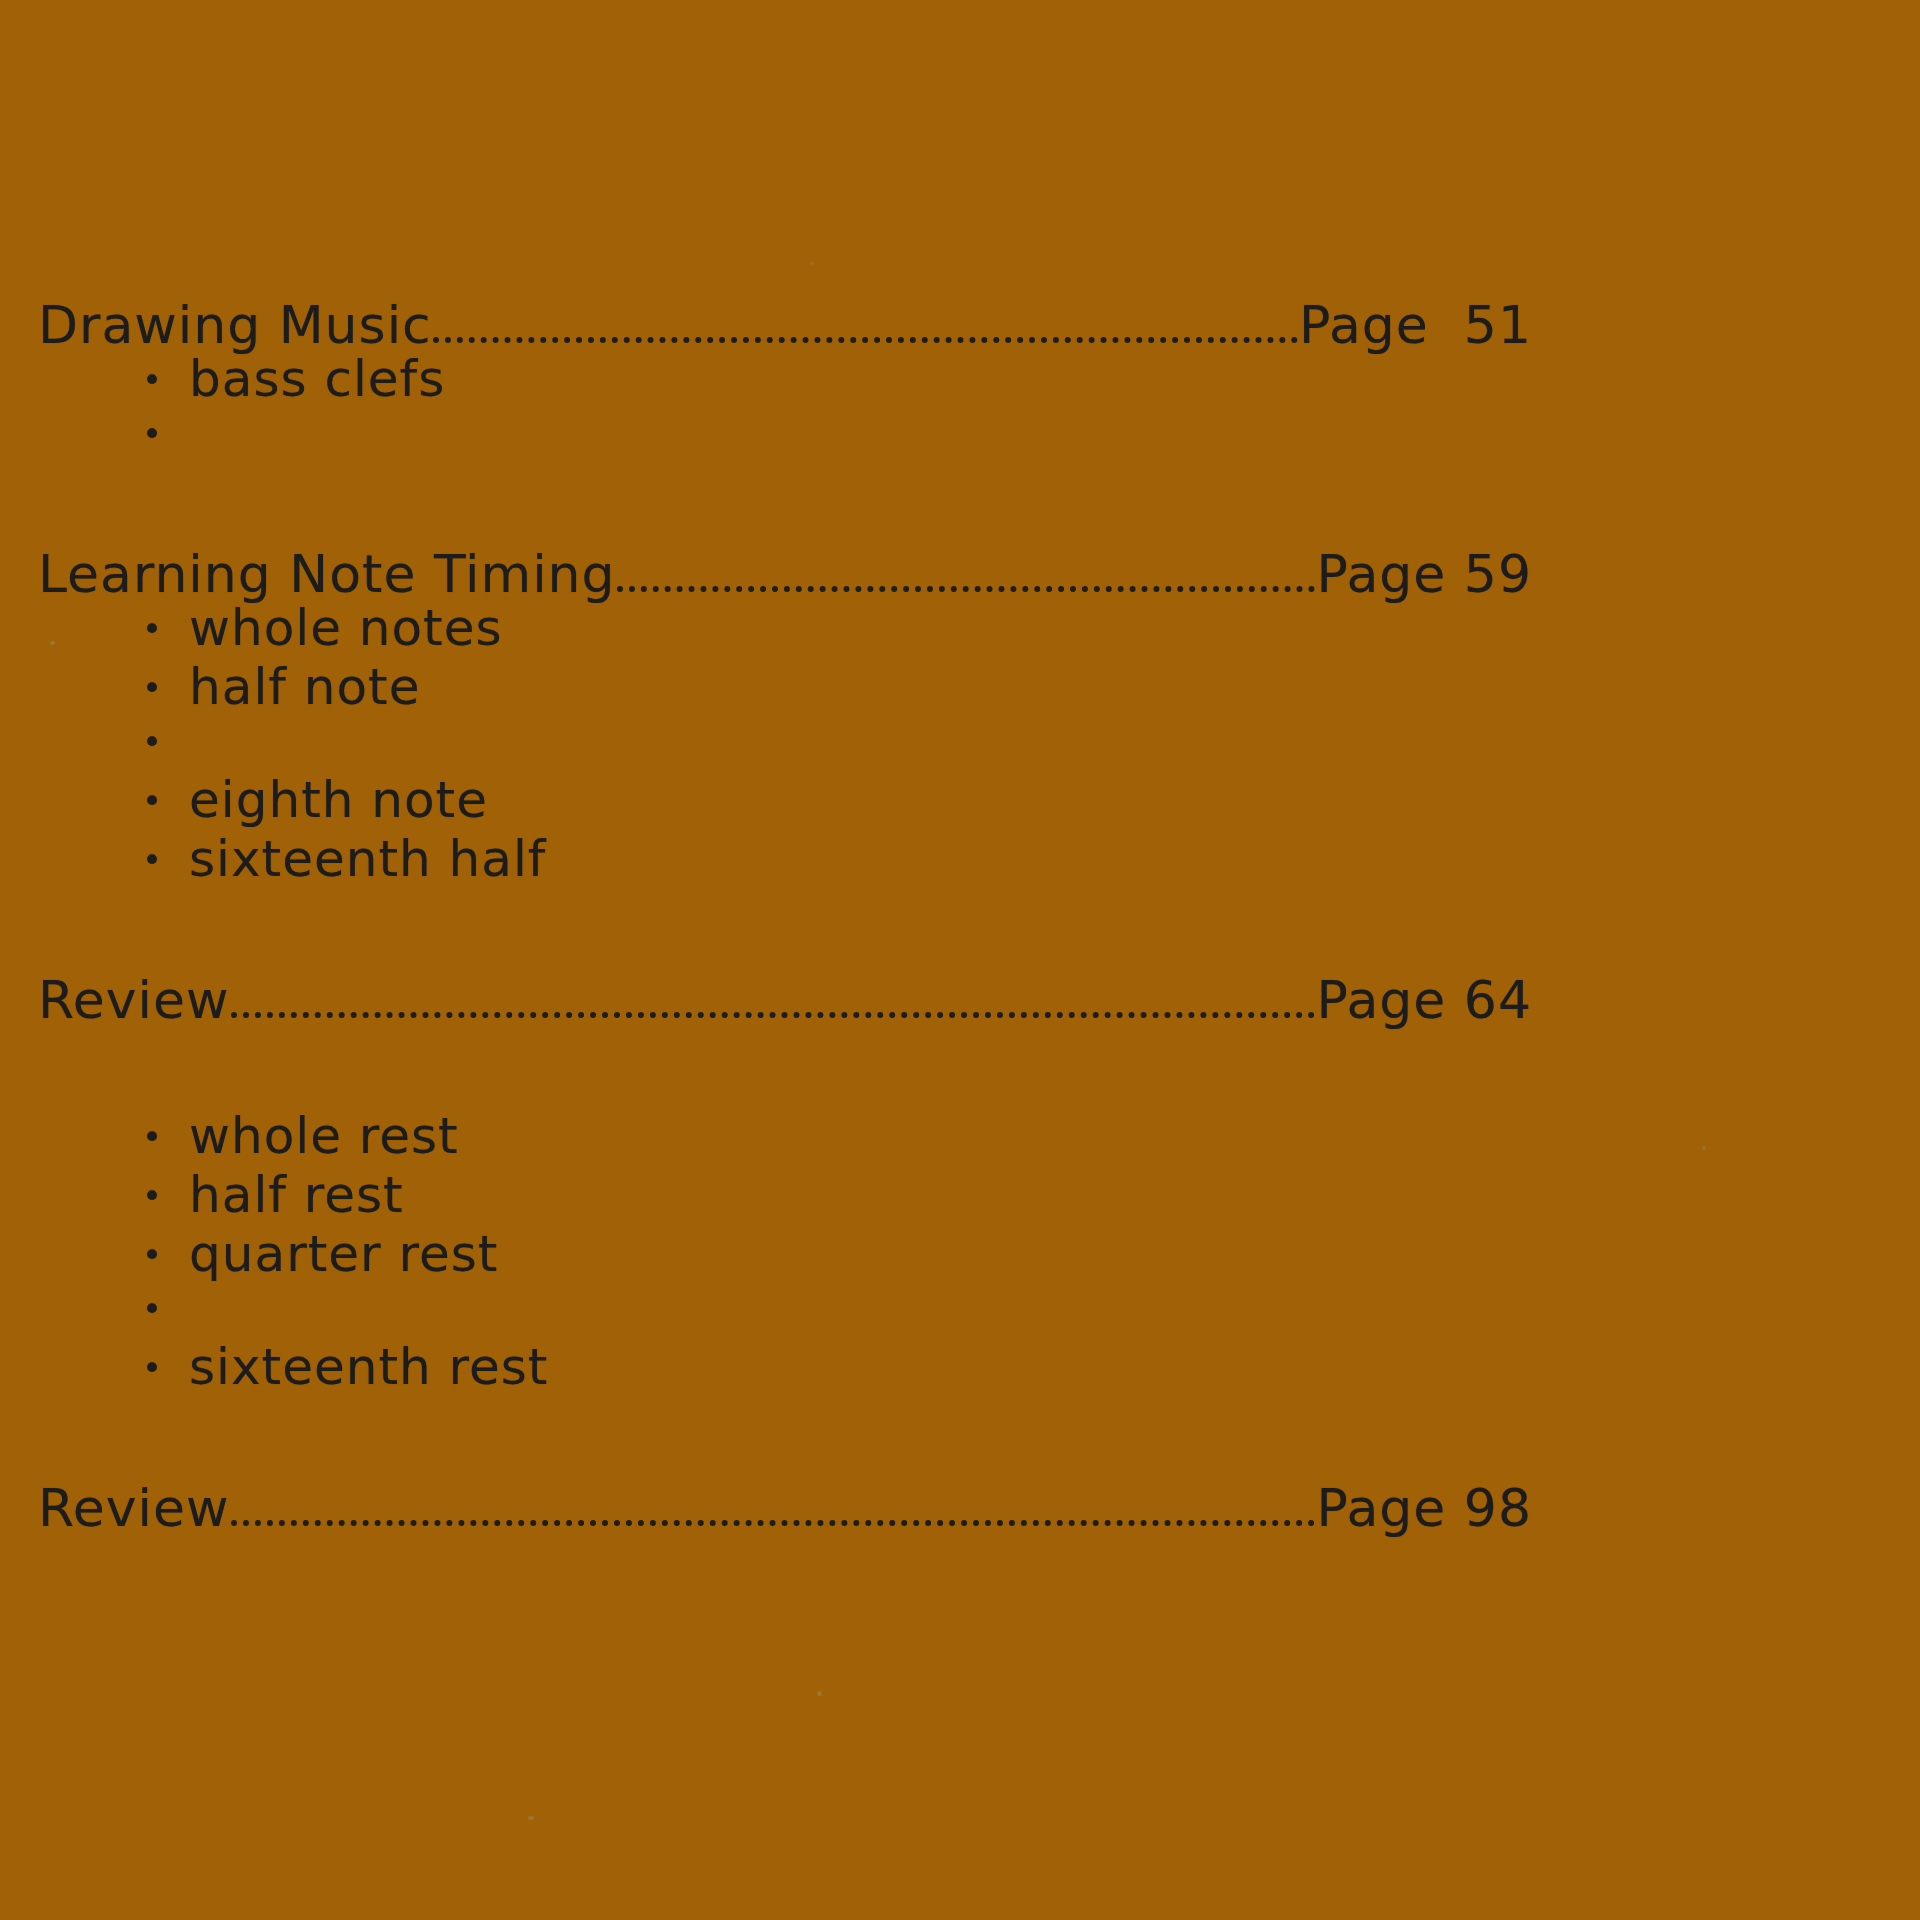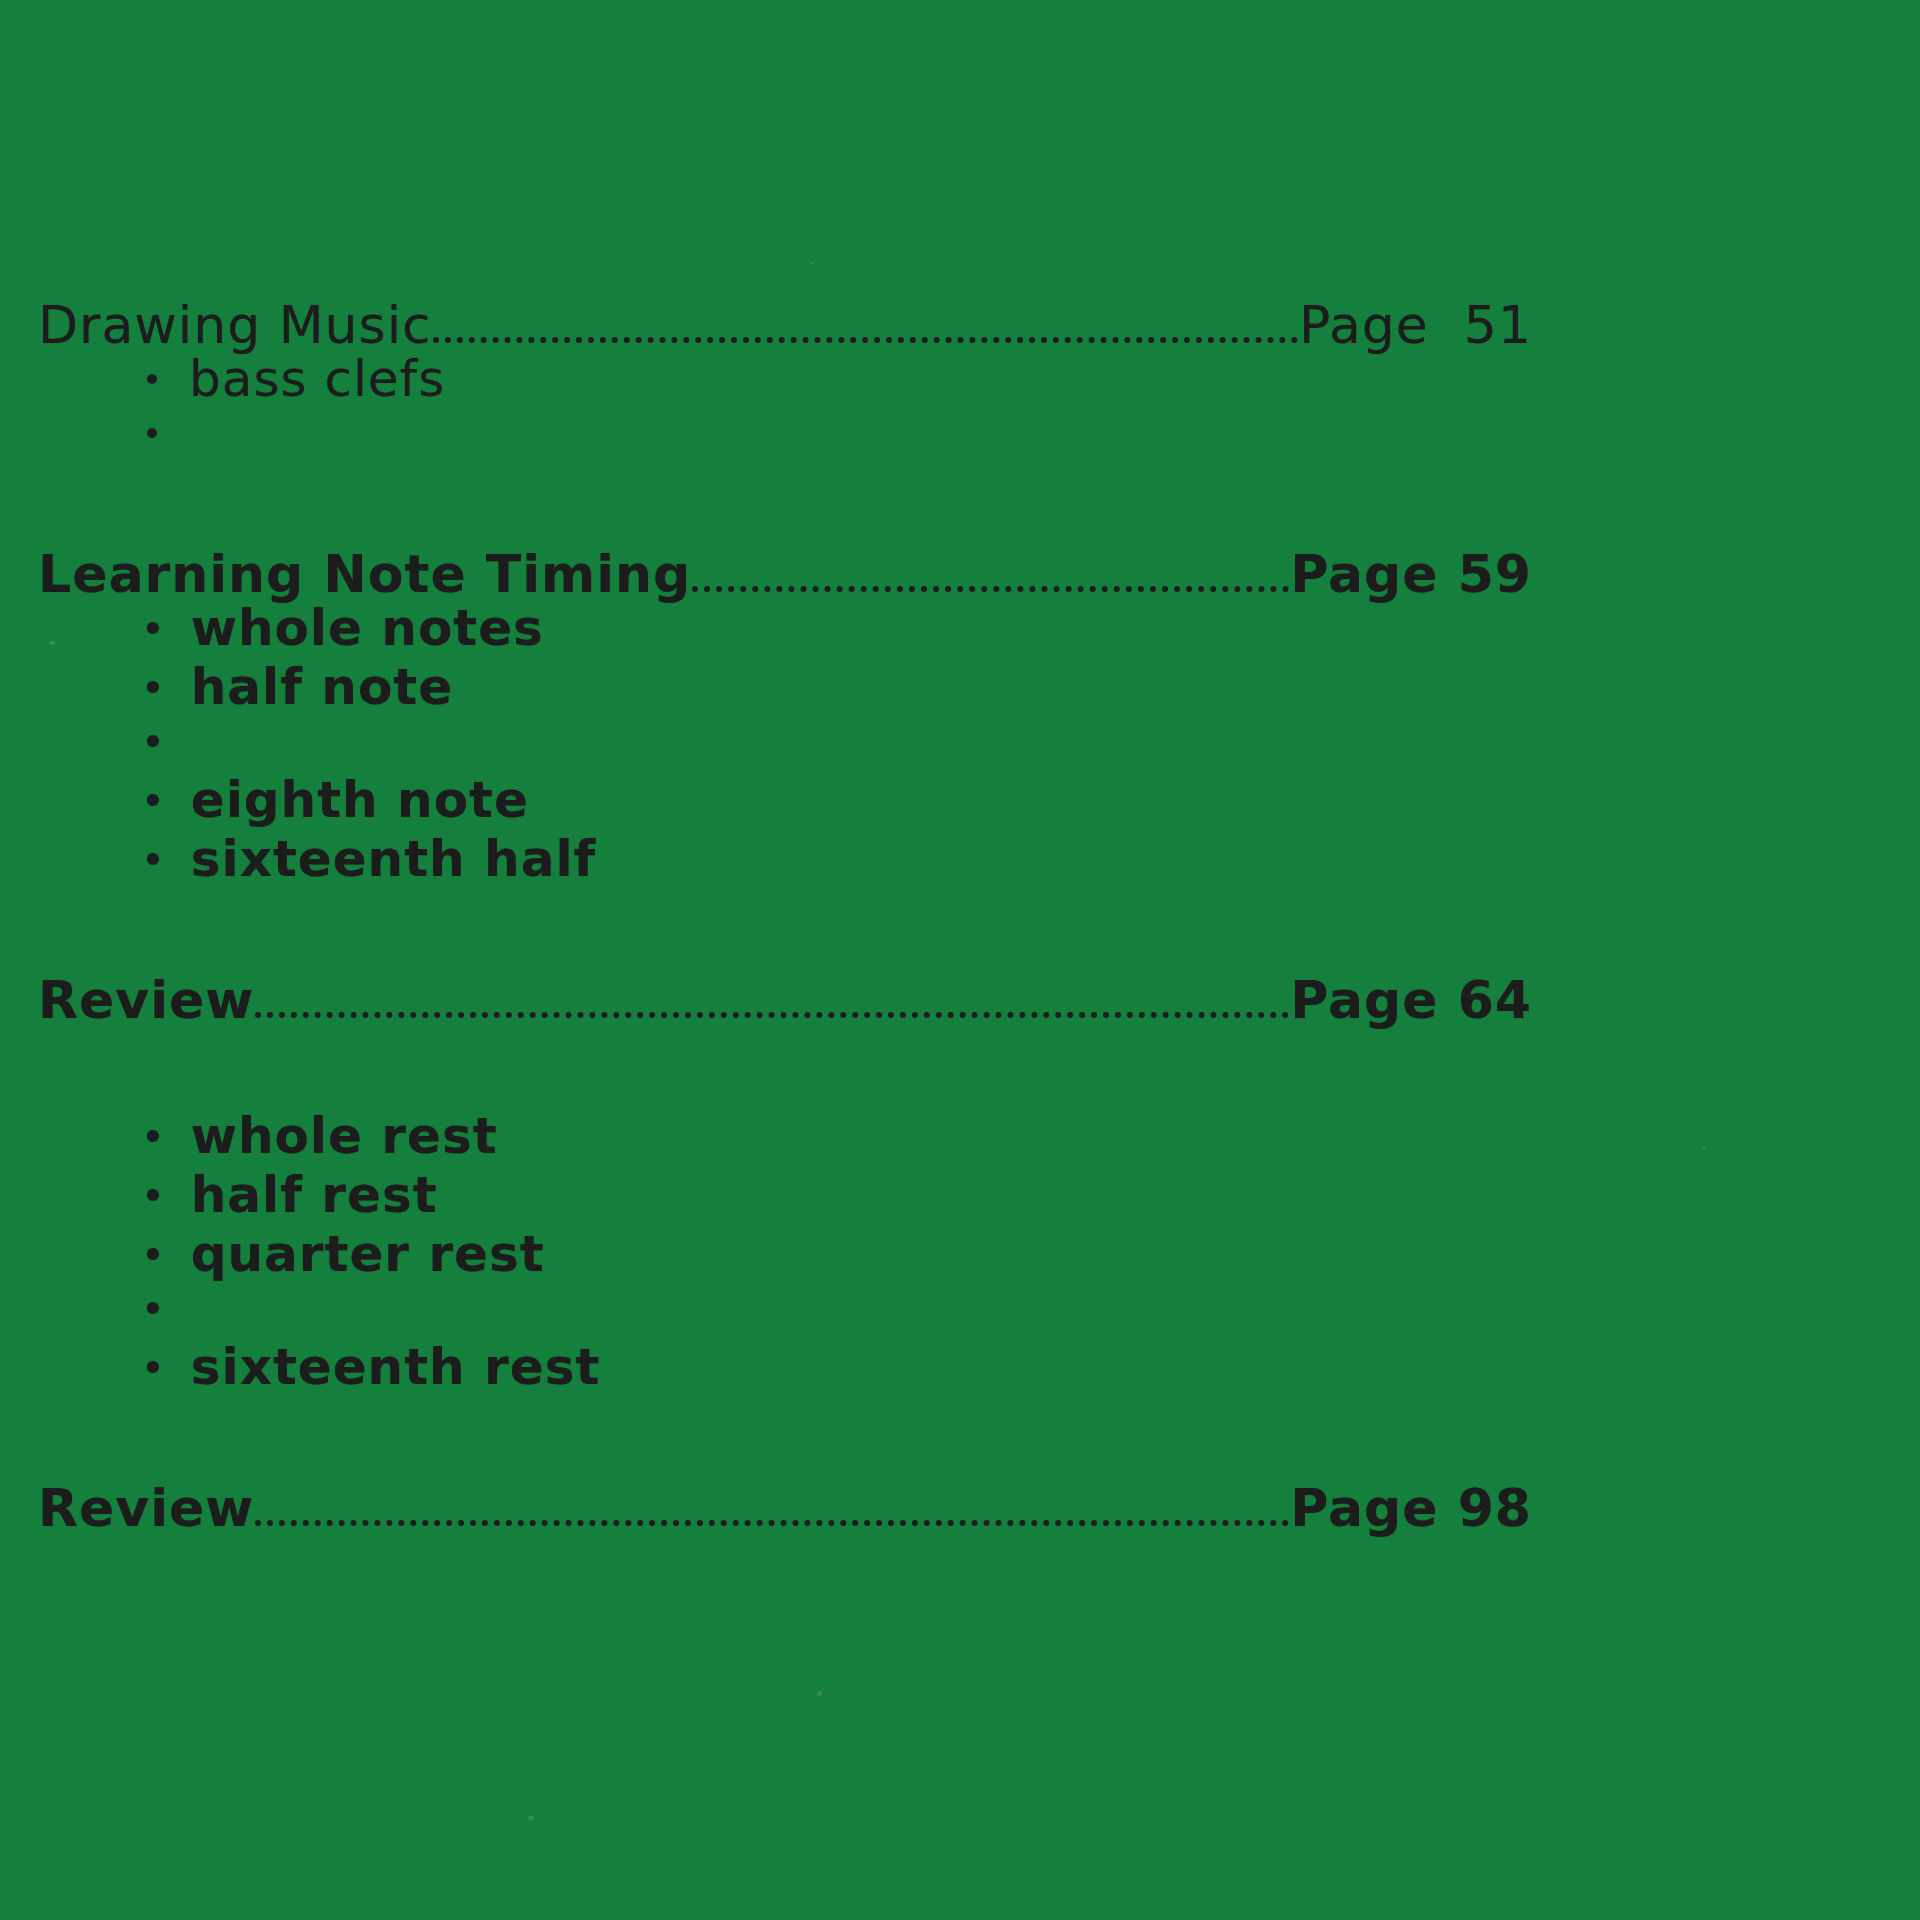--- a/index.html
+++ b/index.html
@@ -5,34 +5,33 @@
   html, body {
     margin: 0;
     padding: 0;
     background: #e8e8e8;
   }
   .scan-page {
     position: relative;
     width: 1920px;
     height: 1920px;
     margin: 0 auto;
-    background: #15803d;
+    background: #a16207;
     overflow: hidden;
     font-family: "DejaVu Sans", "Liberation Sans", sans-serif;
     color: #1c1c1c;
   }
   .toc {
     position: absolute;
     left: 38px;
     right: 388px;
     top: 298px;
   }
   .toc-section + .toc-section {
     margin-top: 82px;
-    font-weight: bold;
   }
   .toc-row {
     display: flex;
     align-items: baseline;
     line-height: 54px;
     font-size: 52px;
     letter-spacing: 1px;
     white-space: nowrap;
     text-shadow: 0 0 1px rgba(25,25,25,0.45);
   }

